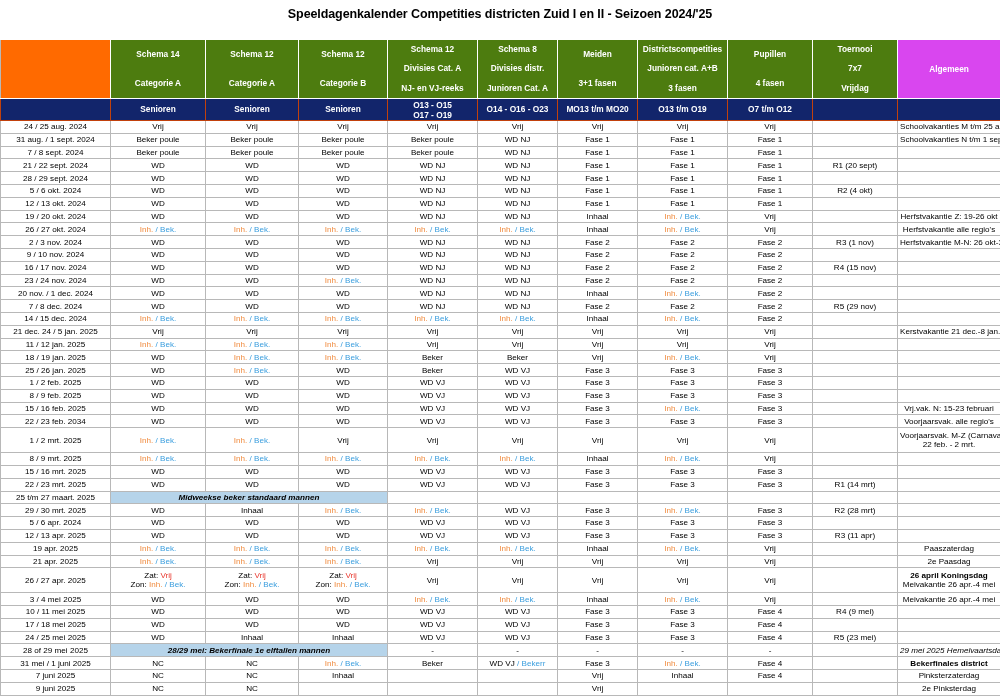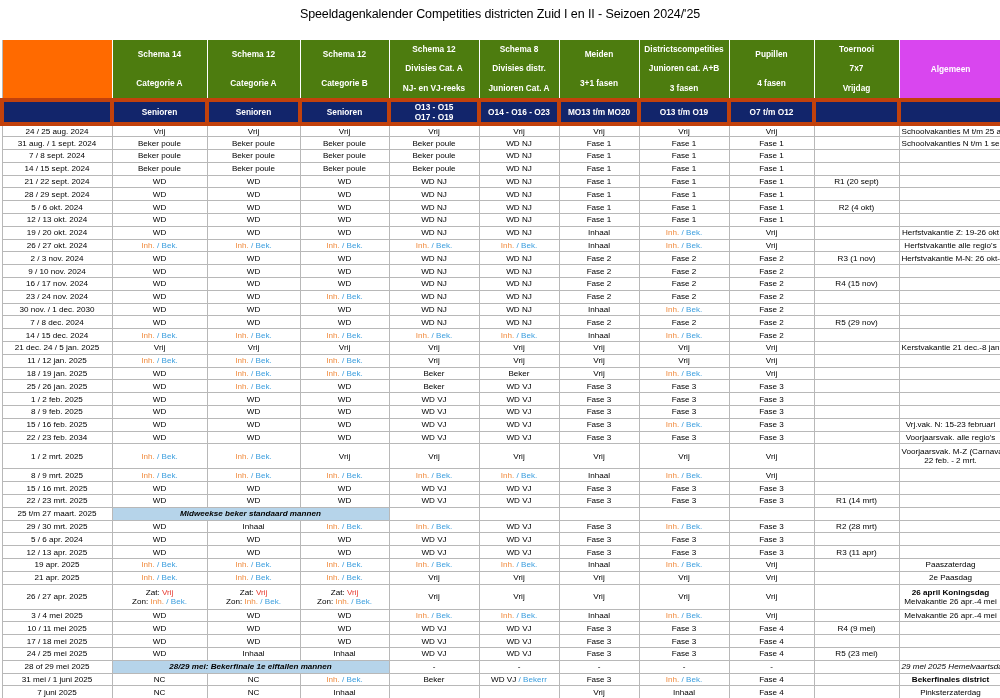--- a/index.html
+++ b/index.html
@@ -6,21 +6,21 @@
   html, body {
     margin: 0; padding: 0;
     width: 1000px; height: 698px;
     background: #ffffff;
     font-family: "Liberation Sans", sans-serif;
     overflow: hidden;
   }
   #page-title {
     text-align: center;
     font-size: 12.5px;
-    font-weight: normal;
+    font-weight: bold;
     color: #000000;
     padding-top: 7px;
     letter-spacing: -0.1px;
   }
   table.cal {
     border-collapse: collapse;
     width: 1000px;
     margin-top: 18px;
     table-layout: fixed;
   }
@@ -46,21 +46,21 @@
     line-height: 1.9;
   }
   tr.hdr-top th.corner { background: #ff6a00; border-left: 1px solid #b8b8b8; }
   tr.hdr-top th.algemeen { background: #d946ef; }
   tr.hdr-sub th {
     background: #12256b;
     color: #ffffff;
     font-weight: bold;
     font-size: 8.3px;
     height: 22px;
-    border: 4px solid #c2410c;
+    border: 1px solid #c2410c;
     line-height: 1.25;
   }
   td.datecell {
     text-align: left;
     padding-left: 4px;
     font-size: 8.1px;
     color: #000000;
   }
   tr.datarow { height: 12.8px; }
   tr.tall { height: 25px; }
@@ -200,33 +200,20 @@
         <td class="c-blue">Beker poule</td>
         <td class="c-blue">Beker poule</td>
         <td class="c-black">WD NJ</td>
         <td class="c-black">Fase 1</td>
         <td class="c-black">Fase 1</td>
         <td class="c-black">Fase 1</td>
         <td class="c-black"></td>
         <td class="algemeen-cell c-grey"></td>
       </tr>
       <tr class="datarow">
-        <td class="datecell">14 / 15 sept. 2024</td>
-        <td class="c-blue">Beker poule</td>
-        <td class="c-blue">Beker poule</td>
-        <td class="c-blue">Beker poule</td>
-        <td class="c-blue">Beker poule</td>
-        <td class="c-black">WD NJ</td>
-        <td class="c-black">Fase 1</td>
-        <td class="c-black">Fase 1</td>
-        <td class="c-black">Fase 1</td>
-        <td class="c-black"></td>
-        <td class="algemeen-cell c-grey"></td>
-      </tr>
-      <tr class="datarow">
         <td class="datecell">21 / 22 sept. 2024</td>
         <td class="c-black">WD</td>
         <td class="c-black">WD</td>
         <td class="c-black">WD</td>
         <td class="c-black">WD NJ</td>
         <td class="c-black">WD NJ</td>
         <td class="c-black">Fase 1</td>
         <td class="c-black">Fase 1</td>
         <td class="c-black">Fase 1</td>
         <td class="c-black">R1 (20 sept)</td>
@@ -343,21 +330,21 @@
         <td><span class="c-orange">Inh.</span><span class="c-blue"> / Bek.</span></td>
         <td class="c-black">WD NJ</td>
         <td class="c-black">WD NJ</td>
         <td class="c-black">Fase 2</td>
         <td class="c-black">Fase 2</td>
         <td class="c-black">Fase 2</td>
         <td class="c-black"></td>
         <td class="algemeen-cell c-grey"></td>
       </tr>
       <tr class="datarow">
-        <td class="datecell">30 nov. / 1 dec. 2030</td>
+        <td class="datecell">20 nov. / 1 dec. 2024</td>
         <td class="c-black">WD</td>
         <td class="c-black">WD</td>
         <td class="c-black">WD</td>
         <td class="c-black">WD NJ</td>
         <td class="c-black">WD NJ</td>
         <td class="c-orange">Inhaal</td>
         <td><span class="c-orange">Inh.</span><span class="c-blue"> / Bek.</span></td>
         <td class="c-black">Fase 2</td>
         <td class="c-black"></td>
         <td class="algemeen-cell c-grey"></td>

